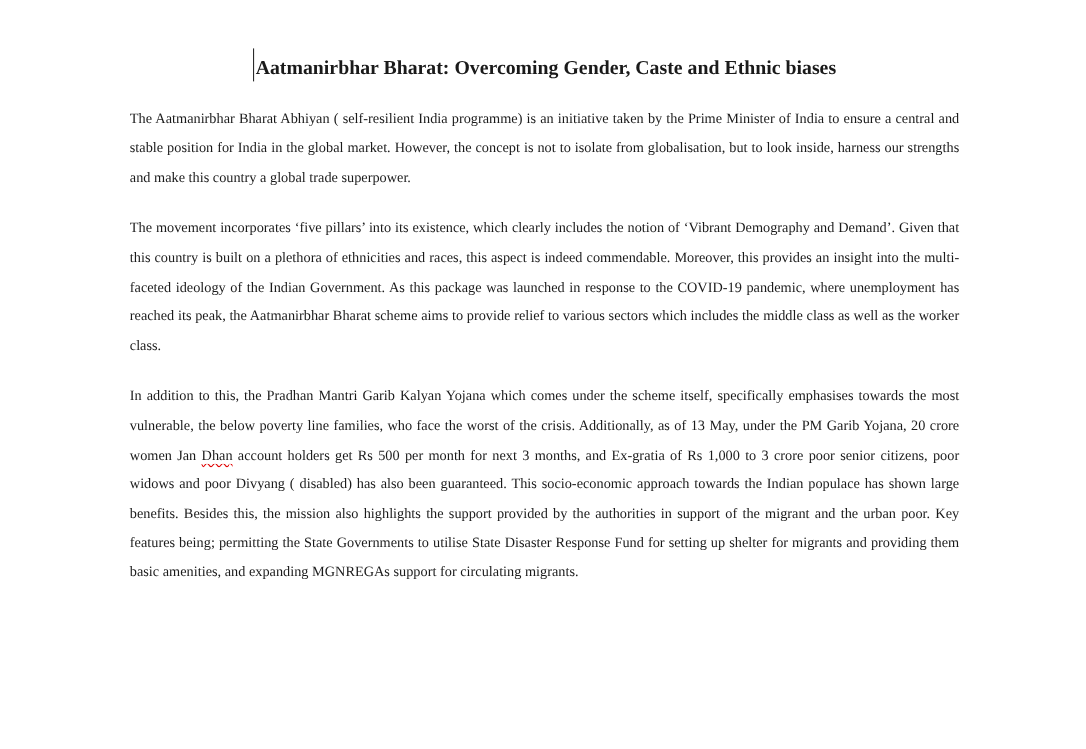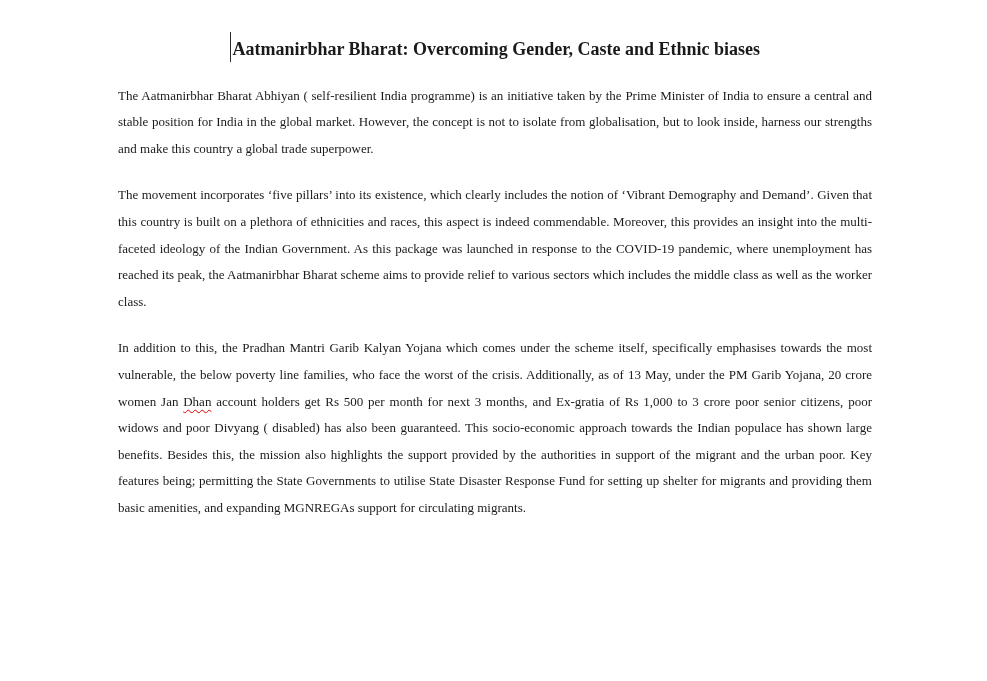--- a/index.html
+++ b/index.html
@@ -15,21 +15,21 @@
   }
   .page {
     position: relative;
     width: 987px; height: 681px;
     background: #ffffff;
   }
   .content {
     position: absolute;
     left: 118px; top: 0;
     width: 754px;
-    padding-top: 32px;
+    padding-top: 44px;
   }
   .doc-title {
     font-size: 18px;
     font-weight: bold;
     line-height: 26.6px;
     text-align: center;
     margin: 0 0 20px 0;
     white-space: nowrap;
   }
   .caret {

